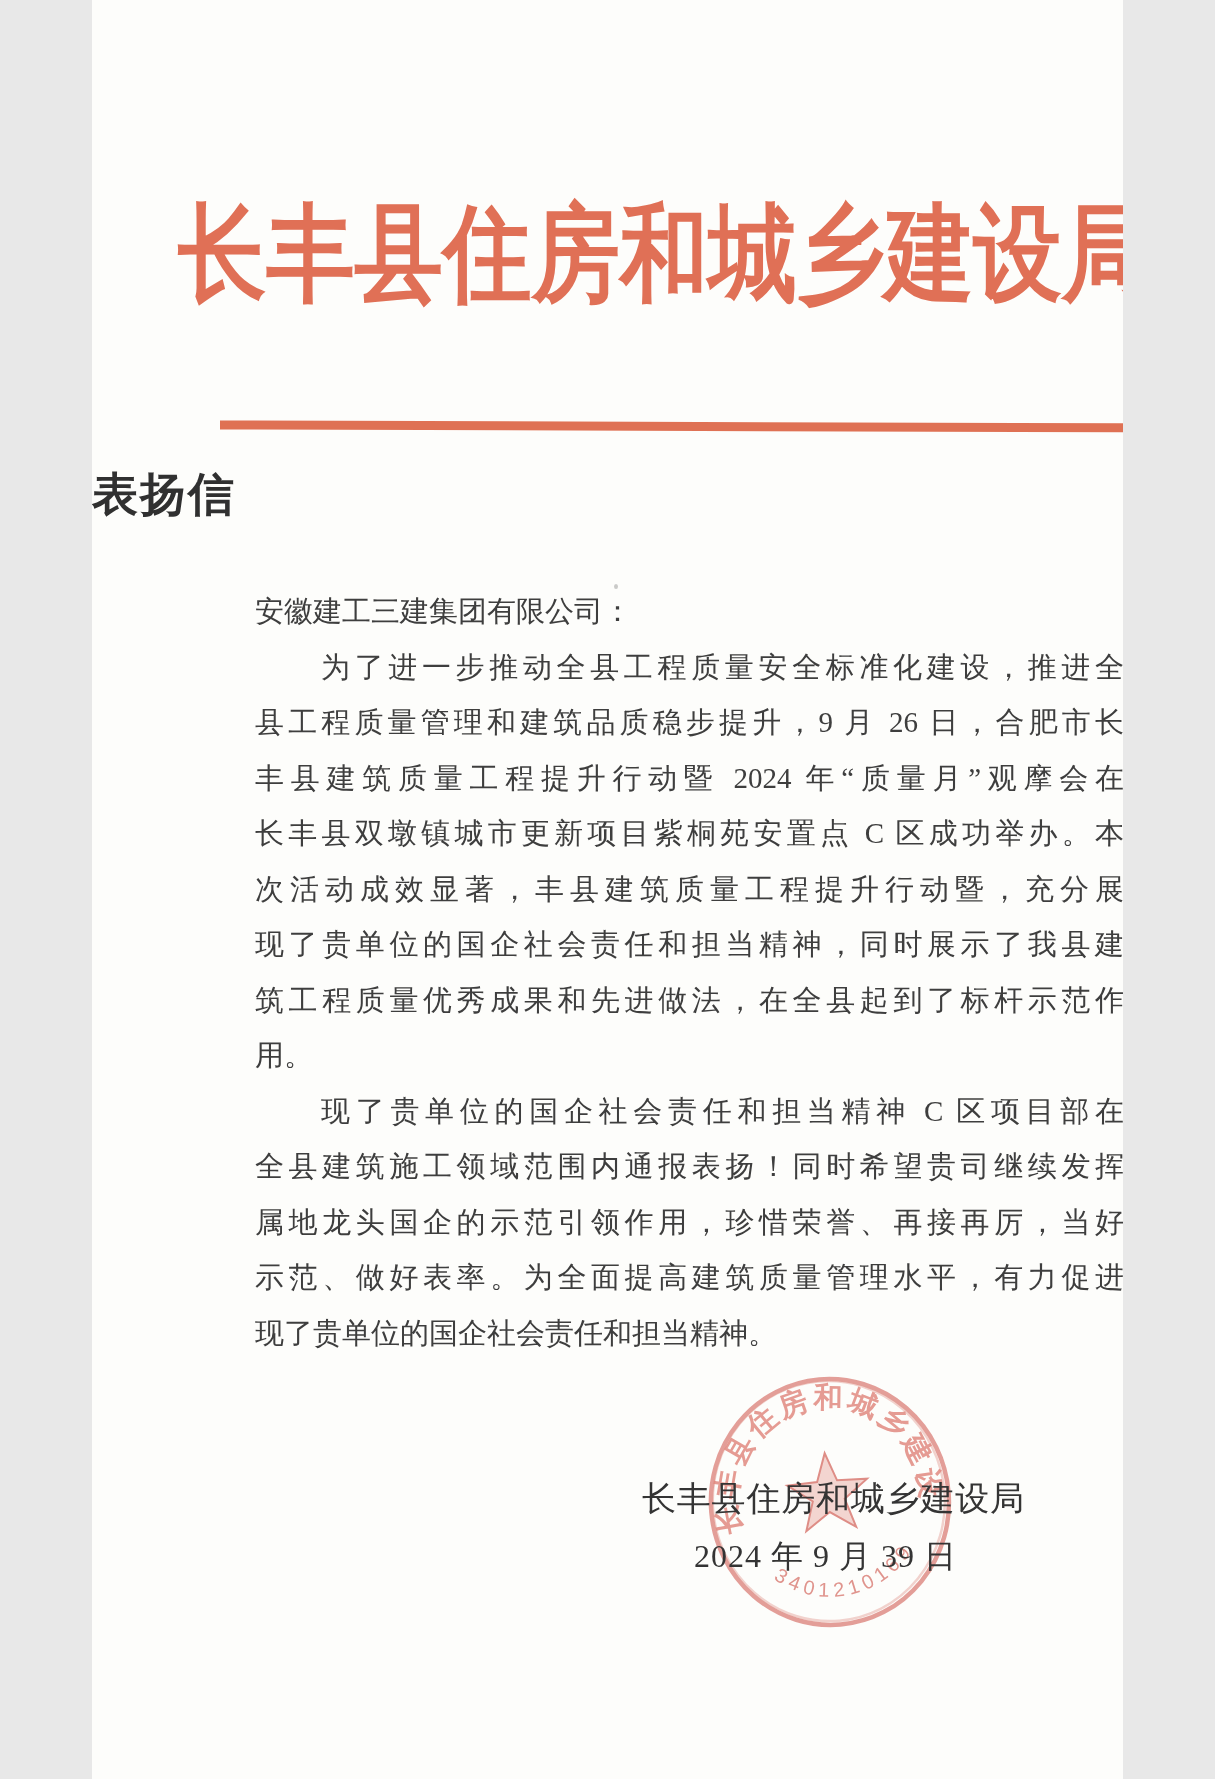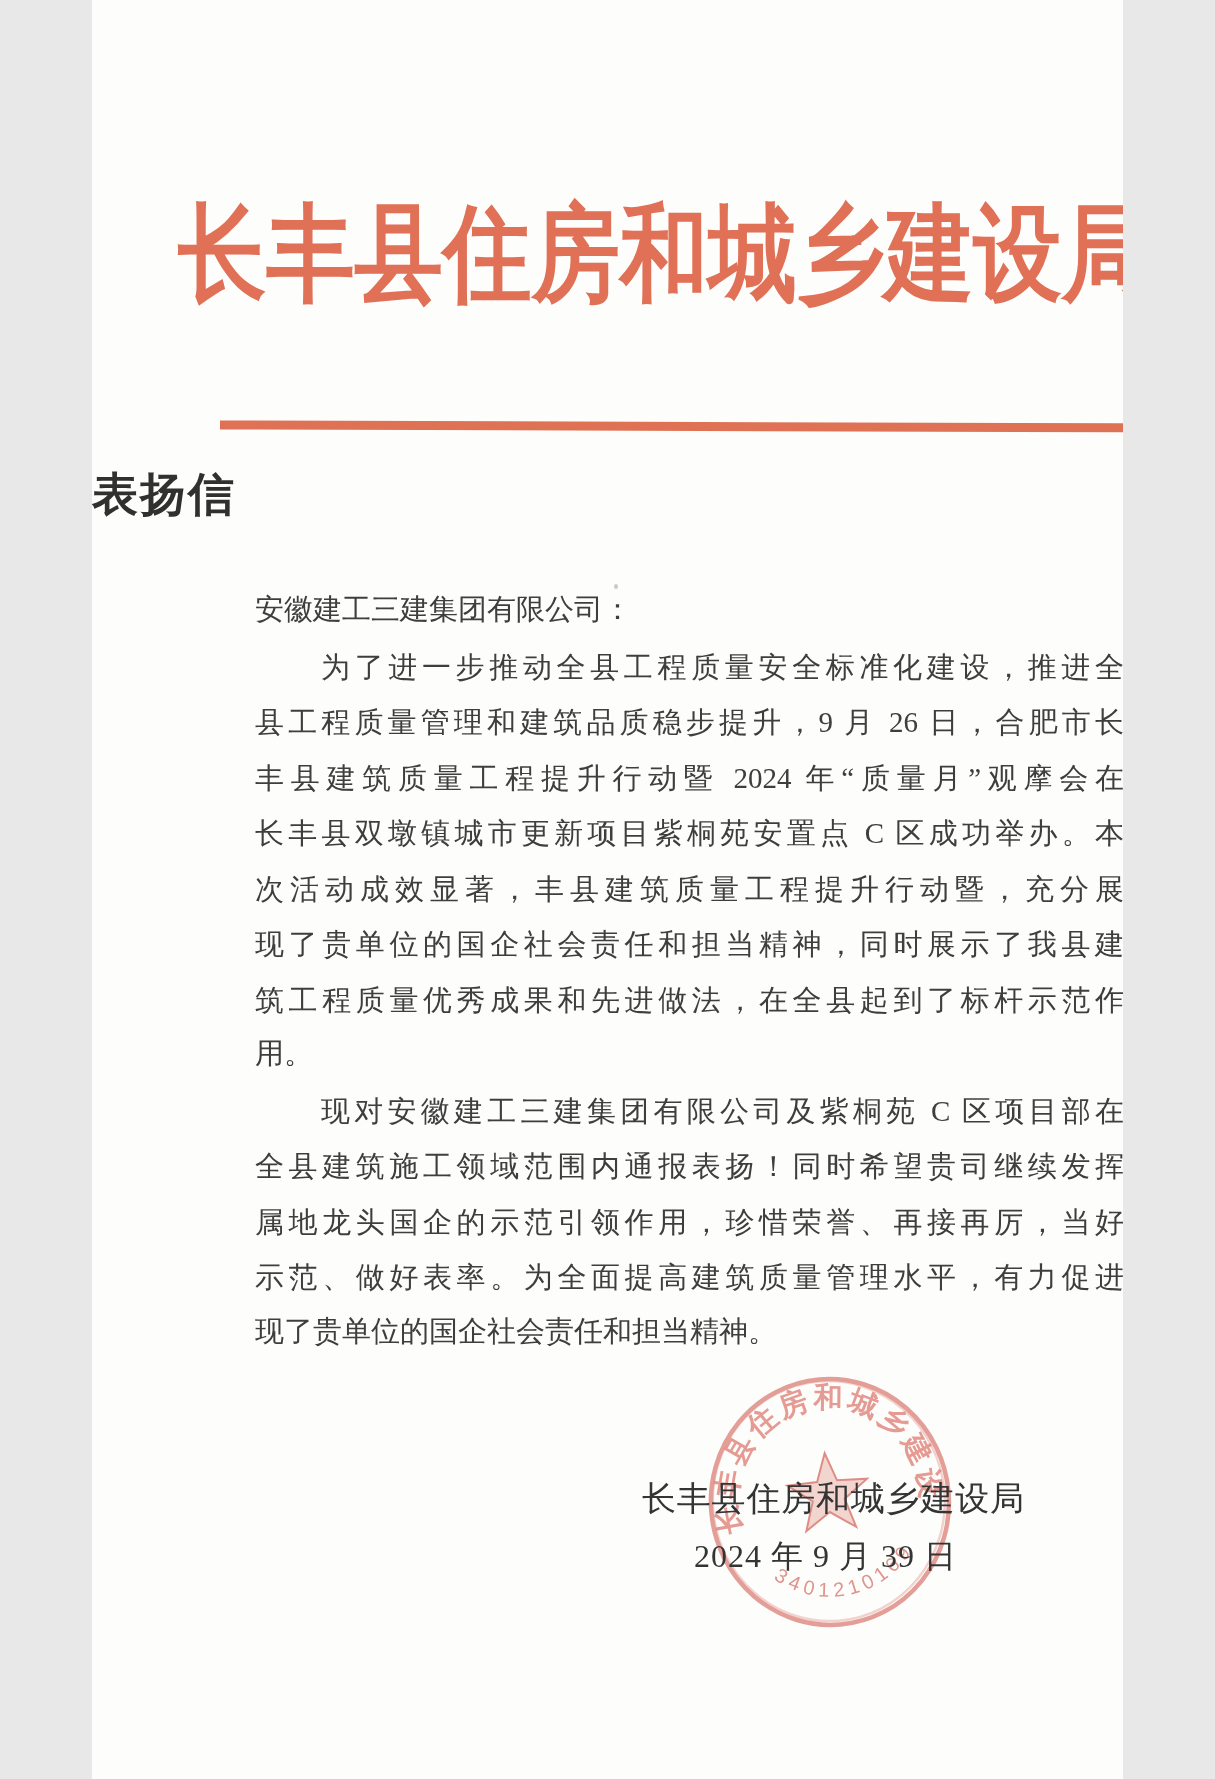--- a/index.html
+++ b/index.html
@@ -67,21 +67,21 @@
     line-height: 55.5px;
     color: #3e3e3e;
     text-align: justify;
     text-justify: inter-character;
     word-break: break-all;
   }
   .bline {
     text-align: justify;
     text-align-last: justify;
   }
-  .bline.nojust { text-align-last: left; font-family: Liberation Mono, monospace; }
+  .bline.nojust { text-align-last: left; }
   .bline.indent { text-indent: 66px; }
 
   
   .signature {
     position: absolute;
     left: 550px;
     top: 1476px;
     width: 382px;
     font-size: 34px;
     line-height: 46px;
@@ -140,21 +140,21 @@
   <div class="body-text">
     <div class="bline nojust">安徽建工三建集团有限公司：</div>
     <div class="bline indent">为了进一步推动全县工程质量安全标准化建设，推进全</div>
     <div class="bline">县工程质量管理和建筑品质稳步提升，9 月 26 日，合肥市长</div>
     <div class="bline">丰县建筑质量工程提升行动暨 2024 年“质量月”观摩会在</div>
     <div class="bline">长丰县双墩镇城市更新项目紫桐苑安置点 C 区成功举办。本</div>
     <div class="bline">次活动成效显著，丰县建筑质量工程提升行动暨，充分展</div>
     <div class="bline">现了贵单位的国企社会责任和担当精神，同时展示了我县建</div>
     <div class="bline">筑工程质量优秀成果和先进做法，在全县起到了标杆示范作</div>
     <div class="bline nojust">用。</div>
-    <div class="bline indent">现对安徽建工三建集团有限公司及紫桐苑 C 区项目部在</div>
+    <div class="bline indent">现了贵单位的国企社会责任和担当精神 C 区项目部在</div>
     <div class="bline">全县建筑施工领域范围内通报表扬！同时希望贵司继续发挥</div>
     <div class="bline">属地龙头国企的示范引领作用，珍惜荣誉、再接再厉，当好</div>
     <div class="bline">示范、做好表率。为全面提高建筑质量管理水平，有力促进</div>
     <div class="bline nojust">现了贵单位的国企社会责任和担当精神。</div>
   </div>
 
   <div class="seal">
     <svg width="252" height="258" viewBox="0 0 252 258" xmlns="http://www.w3.org/2000/svg">
       <g>
 

